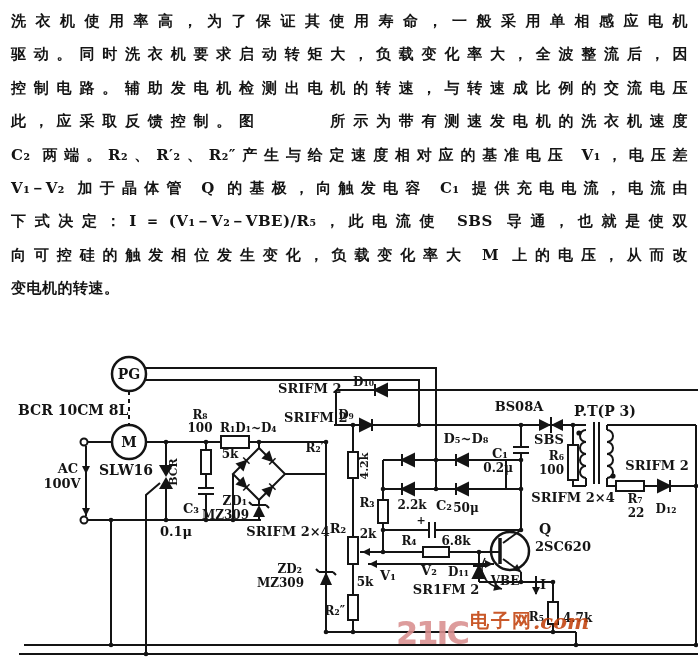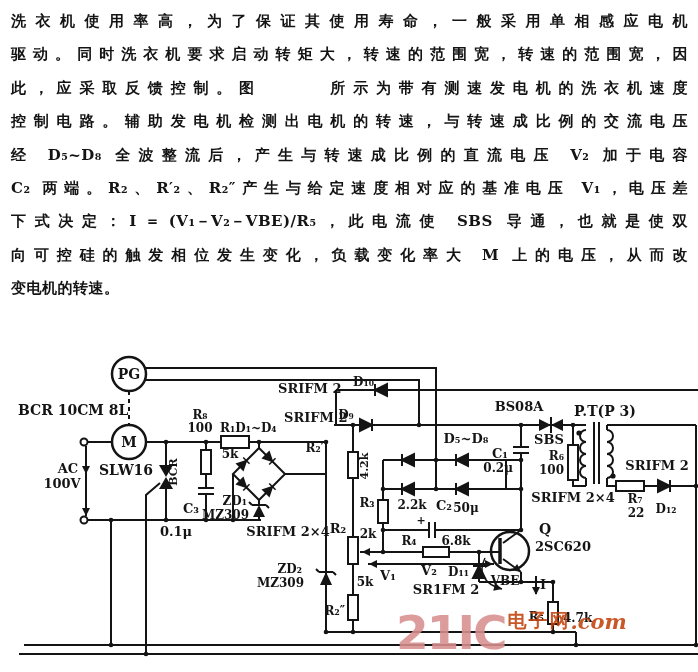--- a/index.html
+++ b/index.html
@@ -7,37 +7,37 @@
        font-family:"DejaVu Serif","Liberation Serif",serif;color:#141414;}
   .article{position:absolute;left:11px;top:5px;width:677px;
            font-weight:700;font-size:15px;line-height:33.4px;letter-spacing:.5px;}
   .jline{text-align:justify;text-align-last:justify;white-space:normal;}
   .jline.last{text-align:left;text-align-last:left;}
   .circuit-wrap{position:absolute;left:16px;top:352px;width:698px;height:320px;text-align:center;}
   svg{display:block;}
   .clabel{font-family:"DejaVu Serif","Liberation Serif",serif;font-weight:700;fill:#141414;}
   .wm{position:absolute;left:396px;top:610px;display:flex;align-items:flex-start;
       opacity:.88;pointer-events:none;}
-  .wm-big{font-size:47px;font-weight:800;line-height:46px;color:#d98f8f;
+  .wm-big{font-size:32px;font-weight:800;line-height:46px;color:#d98f8f;
           font-family:"DejaVu Sans","Liberation Sans",sans-serif;letter-spacing:-2px;}
   .wm-right{display:flex;margin-left:2px;color:#c2410c;}
   .wm-cn{font-size:19px;font-weight:700;letter-spacing:2px;line-height:20px;}
   .wm-com{font-size:21px;font-weight:700;font-style:italic;line-height:24px;
           font-family:"DejaVu Serif","Liberation Serif",serif;}
 </style>
 </head>
 <body>
 
 <div class="article">
     <div class="jline">洗衣机使用率高，为了保证其使用寿命，一般采用单相感应电机</div>
-    <div class="jline">驱动。同时洗衣机要求启动转矩大，转速的范围宽，转速的范围宽，因</div>
+    <div class="jline">驱动。同时洗衣机要求启动转矩大，负载变化率大，全波整流后，因</div>
+    <div class="jline">控制电路。辅助发电机检测出电机的转速，与转速成比例的交流电压</div>
     <div class="jline">此，应采取反馈控制。图　　　所示为带有测速发电机的洗衣机速度</div>
-    <div class="jline">控制电路。辅助发电机检测出电机的转速，与转速成比例的交流电压</div>
-    <div class="jline">经 D₅~D₈ 全波整流后，产生与转速成比例的直流电压 V₂ 加于电容</div>
     <div class="jline">C₂ 两端。R₂、R′₂、R₂″产生与给定速度相对应的基准电压 V₁，电压差</div>
+    <div class="jline">V₁－V₂ 加于晶体管 Q 的基极，向触发电容 C₁ 提供充电电流，电流由</div>
     <div class="jline">下式决定：I＝(V₁－V₂－VBE)/R₅，此电流使 SBS 导通，也就是使双</div>
     <div class="jline">向可控硅的触发相位发生变化，负载变化率大 M 上的电压，从而改</div>
     <div class="jline last">变电机的转速。</div>
   </div>
 
 <div class="circuit-wrap">
 <svg width="698" height="320" viewBox="0 0 698 320">
   <defs>
     <g id="dio" fill="#141414" stroke="#141414" stroke-width="2">
       <polygon points="0,-6 0,6 12,0"></polygon>

